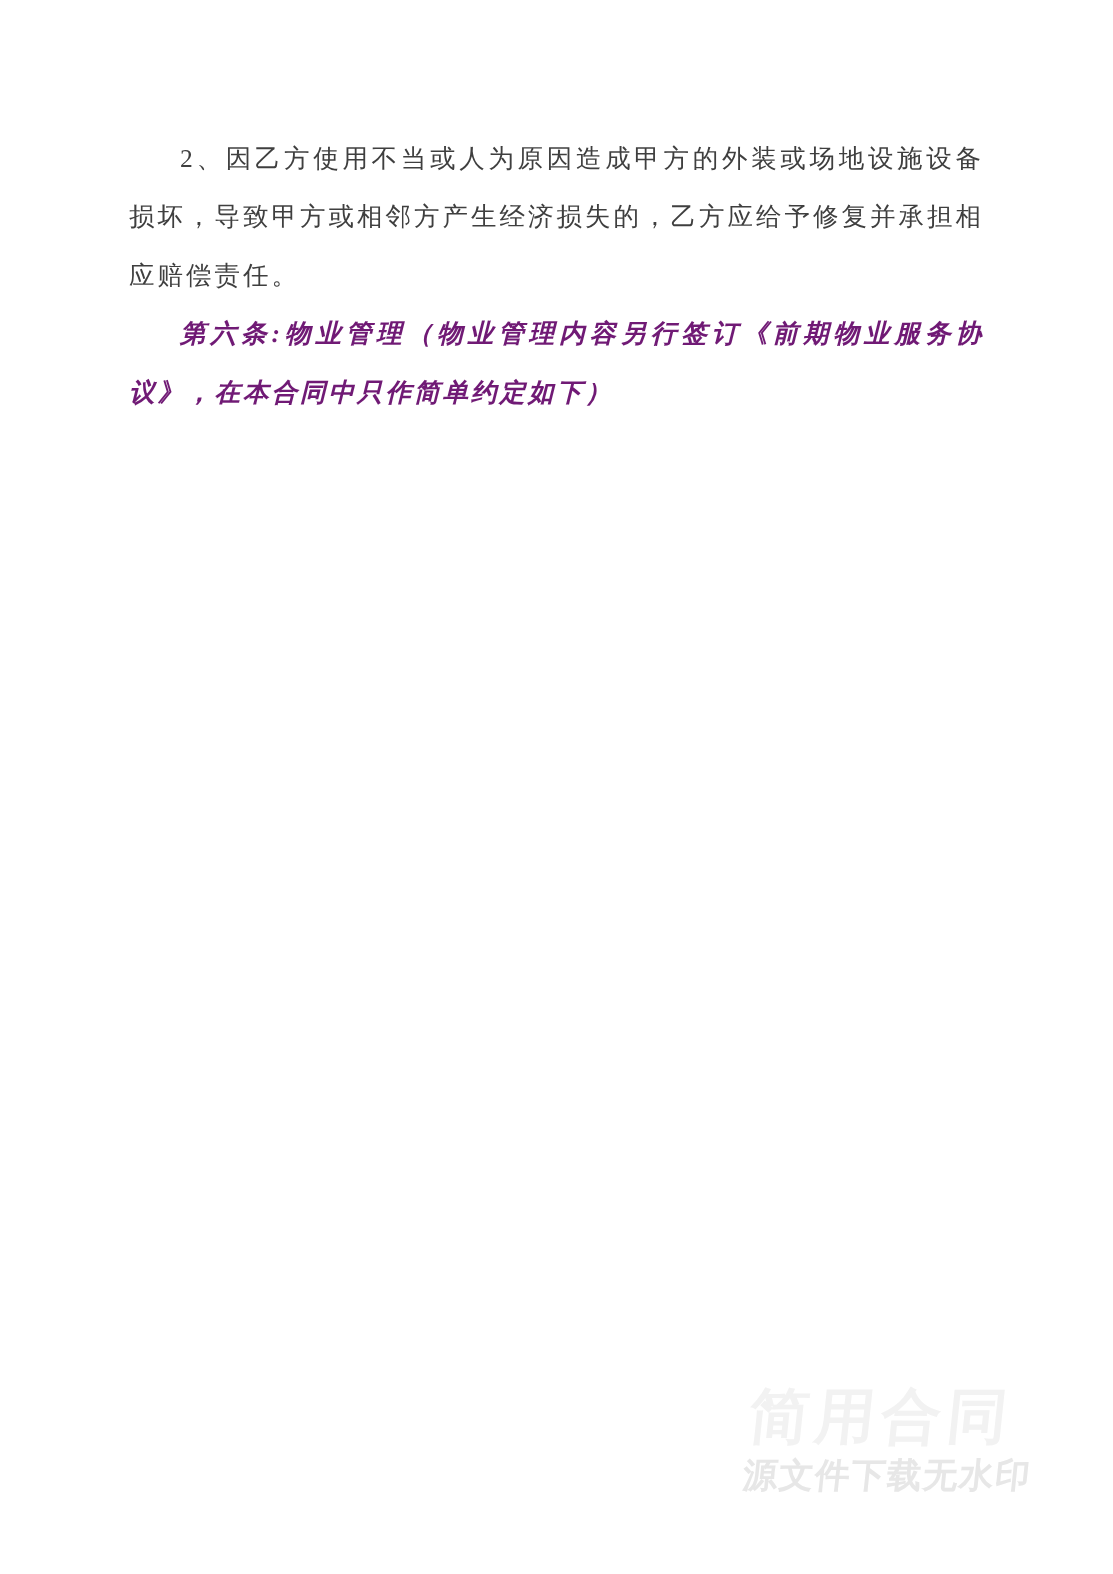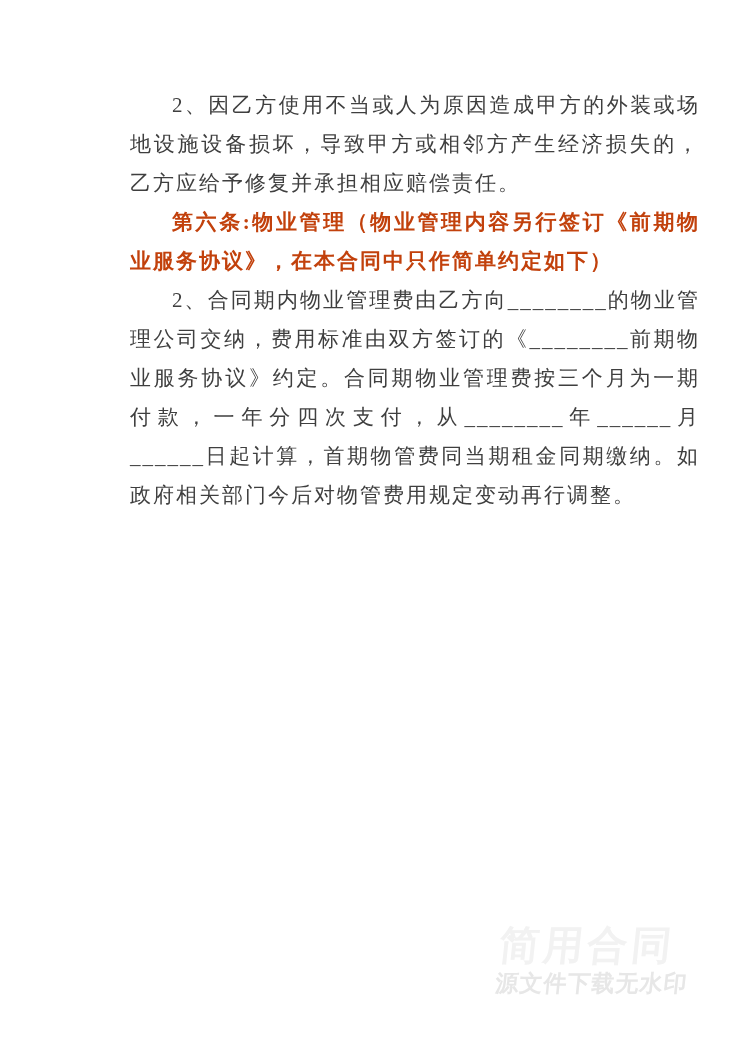--- a/index.html
+++ b/index.html
@@ -15,34 +15,34 @@
     overflow: hidden;
     font-family: "Liberation Serif", "DejaVu Serif", serif;
   }
   .content {
     position: absolute;
     left: 86px;
     top: 86px;
     width: 570px;
     z-index: 1;
     color: #3f3f3f;
-    font-size: 21px;
+    font-size: 17px;
     line-height: 39px;
     letter-spacing: 2px;
     text-align: justify;
-    margin-left: 44px;
   }
   .content p {
     margin: 0;
     padding: 0;
     text-indent: 2em;
   }
   .content p.heading {
     font-weight: bold;
-    color: #c2410c;
+    color: #701a75;
+    font-style: italic;
   }
   .watermark {
     position: absolute;
     right: 52px;
     top: 924px;
     z-index: 0;
     text-align: left;
     font-family: "Liberation Sans", "DejaVu Sans", sans-serif;
     font-weight: bold;
     transform: skewX(-6deg);
@@ -68,16 +68,15 @@
 <div class="page">
 
   <div class="watermark">
     <div class="wm-line1">简用合同</div>
     <div class="wm-line2">源文件下载无水印</div>
   </div>
 
   <div class="content">
     <p>2、因乙方使用不当或人为原因造成甲方的外装或场地设施设备损坏，导致甲方或相邻方产生经济损失的，乙方应给予修复并承担相应赔偿责任。</p>
     <p class="heading">第六条:物业管理（物业管理内容另行签订《前期物业服务协议》，在本合同中只作简单约定如下）</p>
-    <p>2、合同期内物业管理费由乙方向________的物业管理公司交纳，费用标准由双方签订的《________前期物业服务协议》约定。合同期物业管理费按三个月为一期付款，一年分四次支付，从________年______月______日起计算，首期物管费同当期租金同期缴纳。如政府相关部门今后对物管费用规定变动再行调整。</p>
   </div>
 
 </div>
 
 </body></html>

